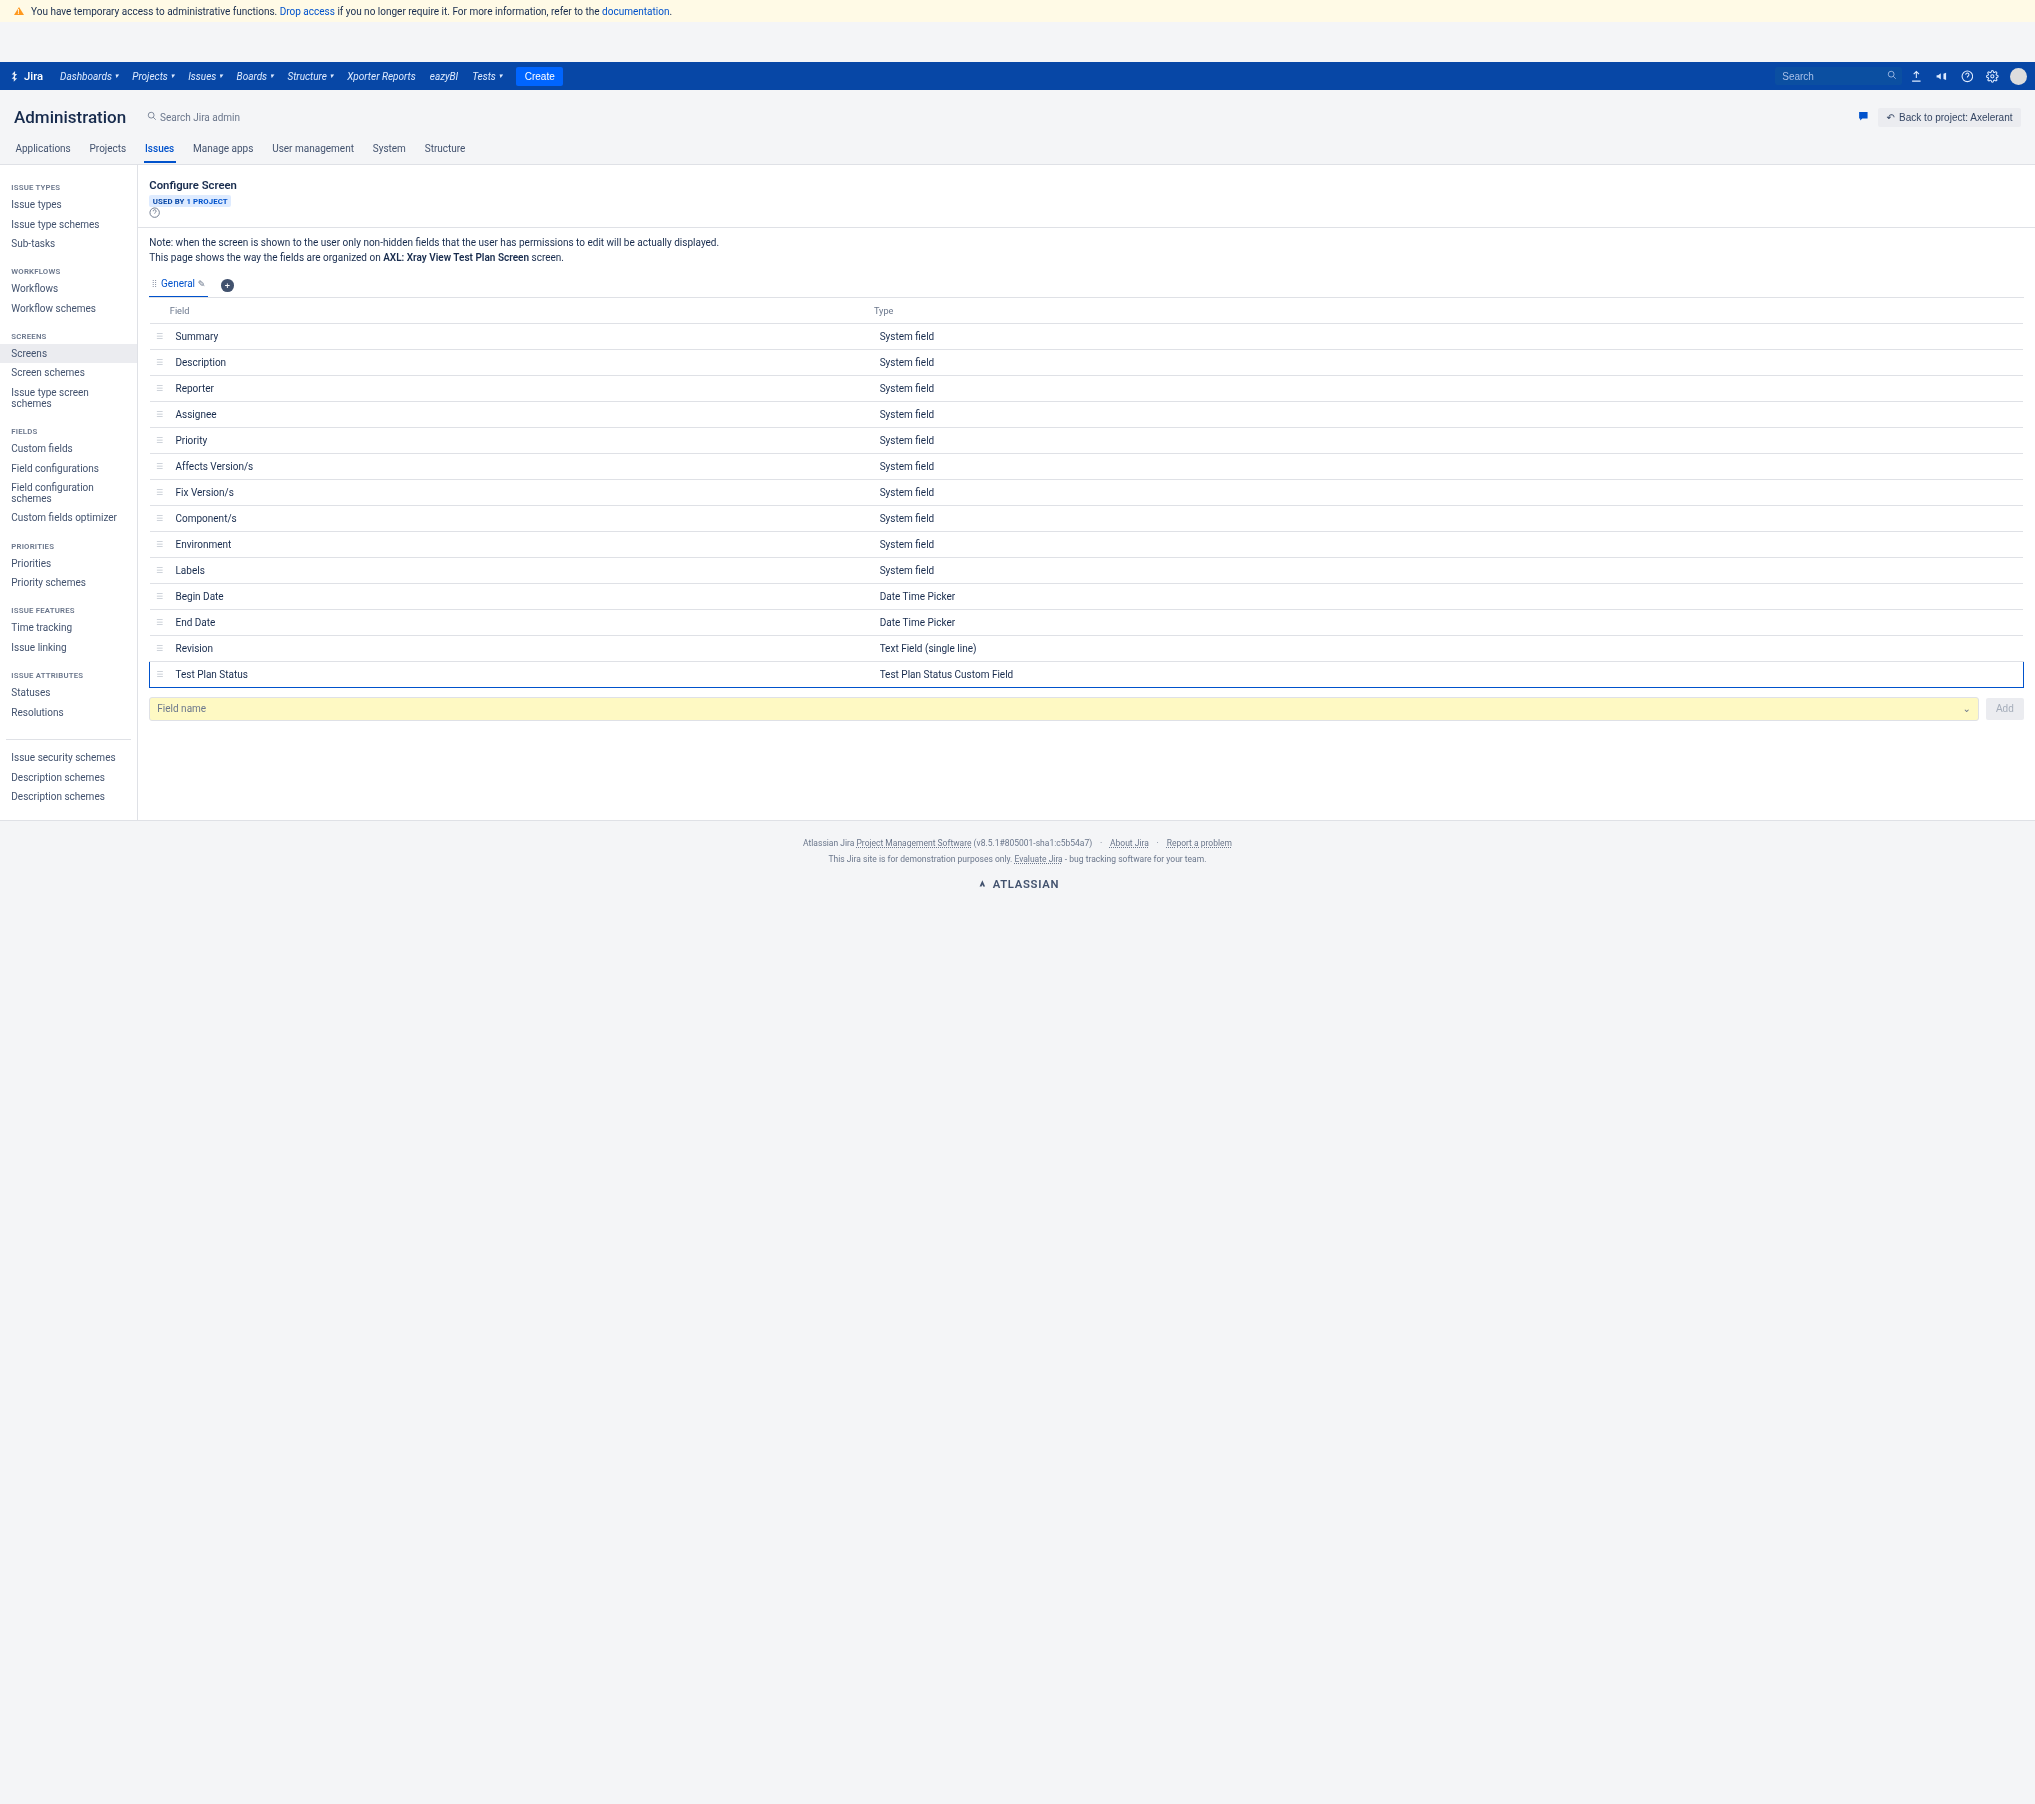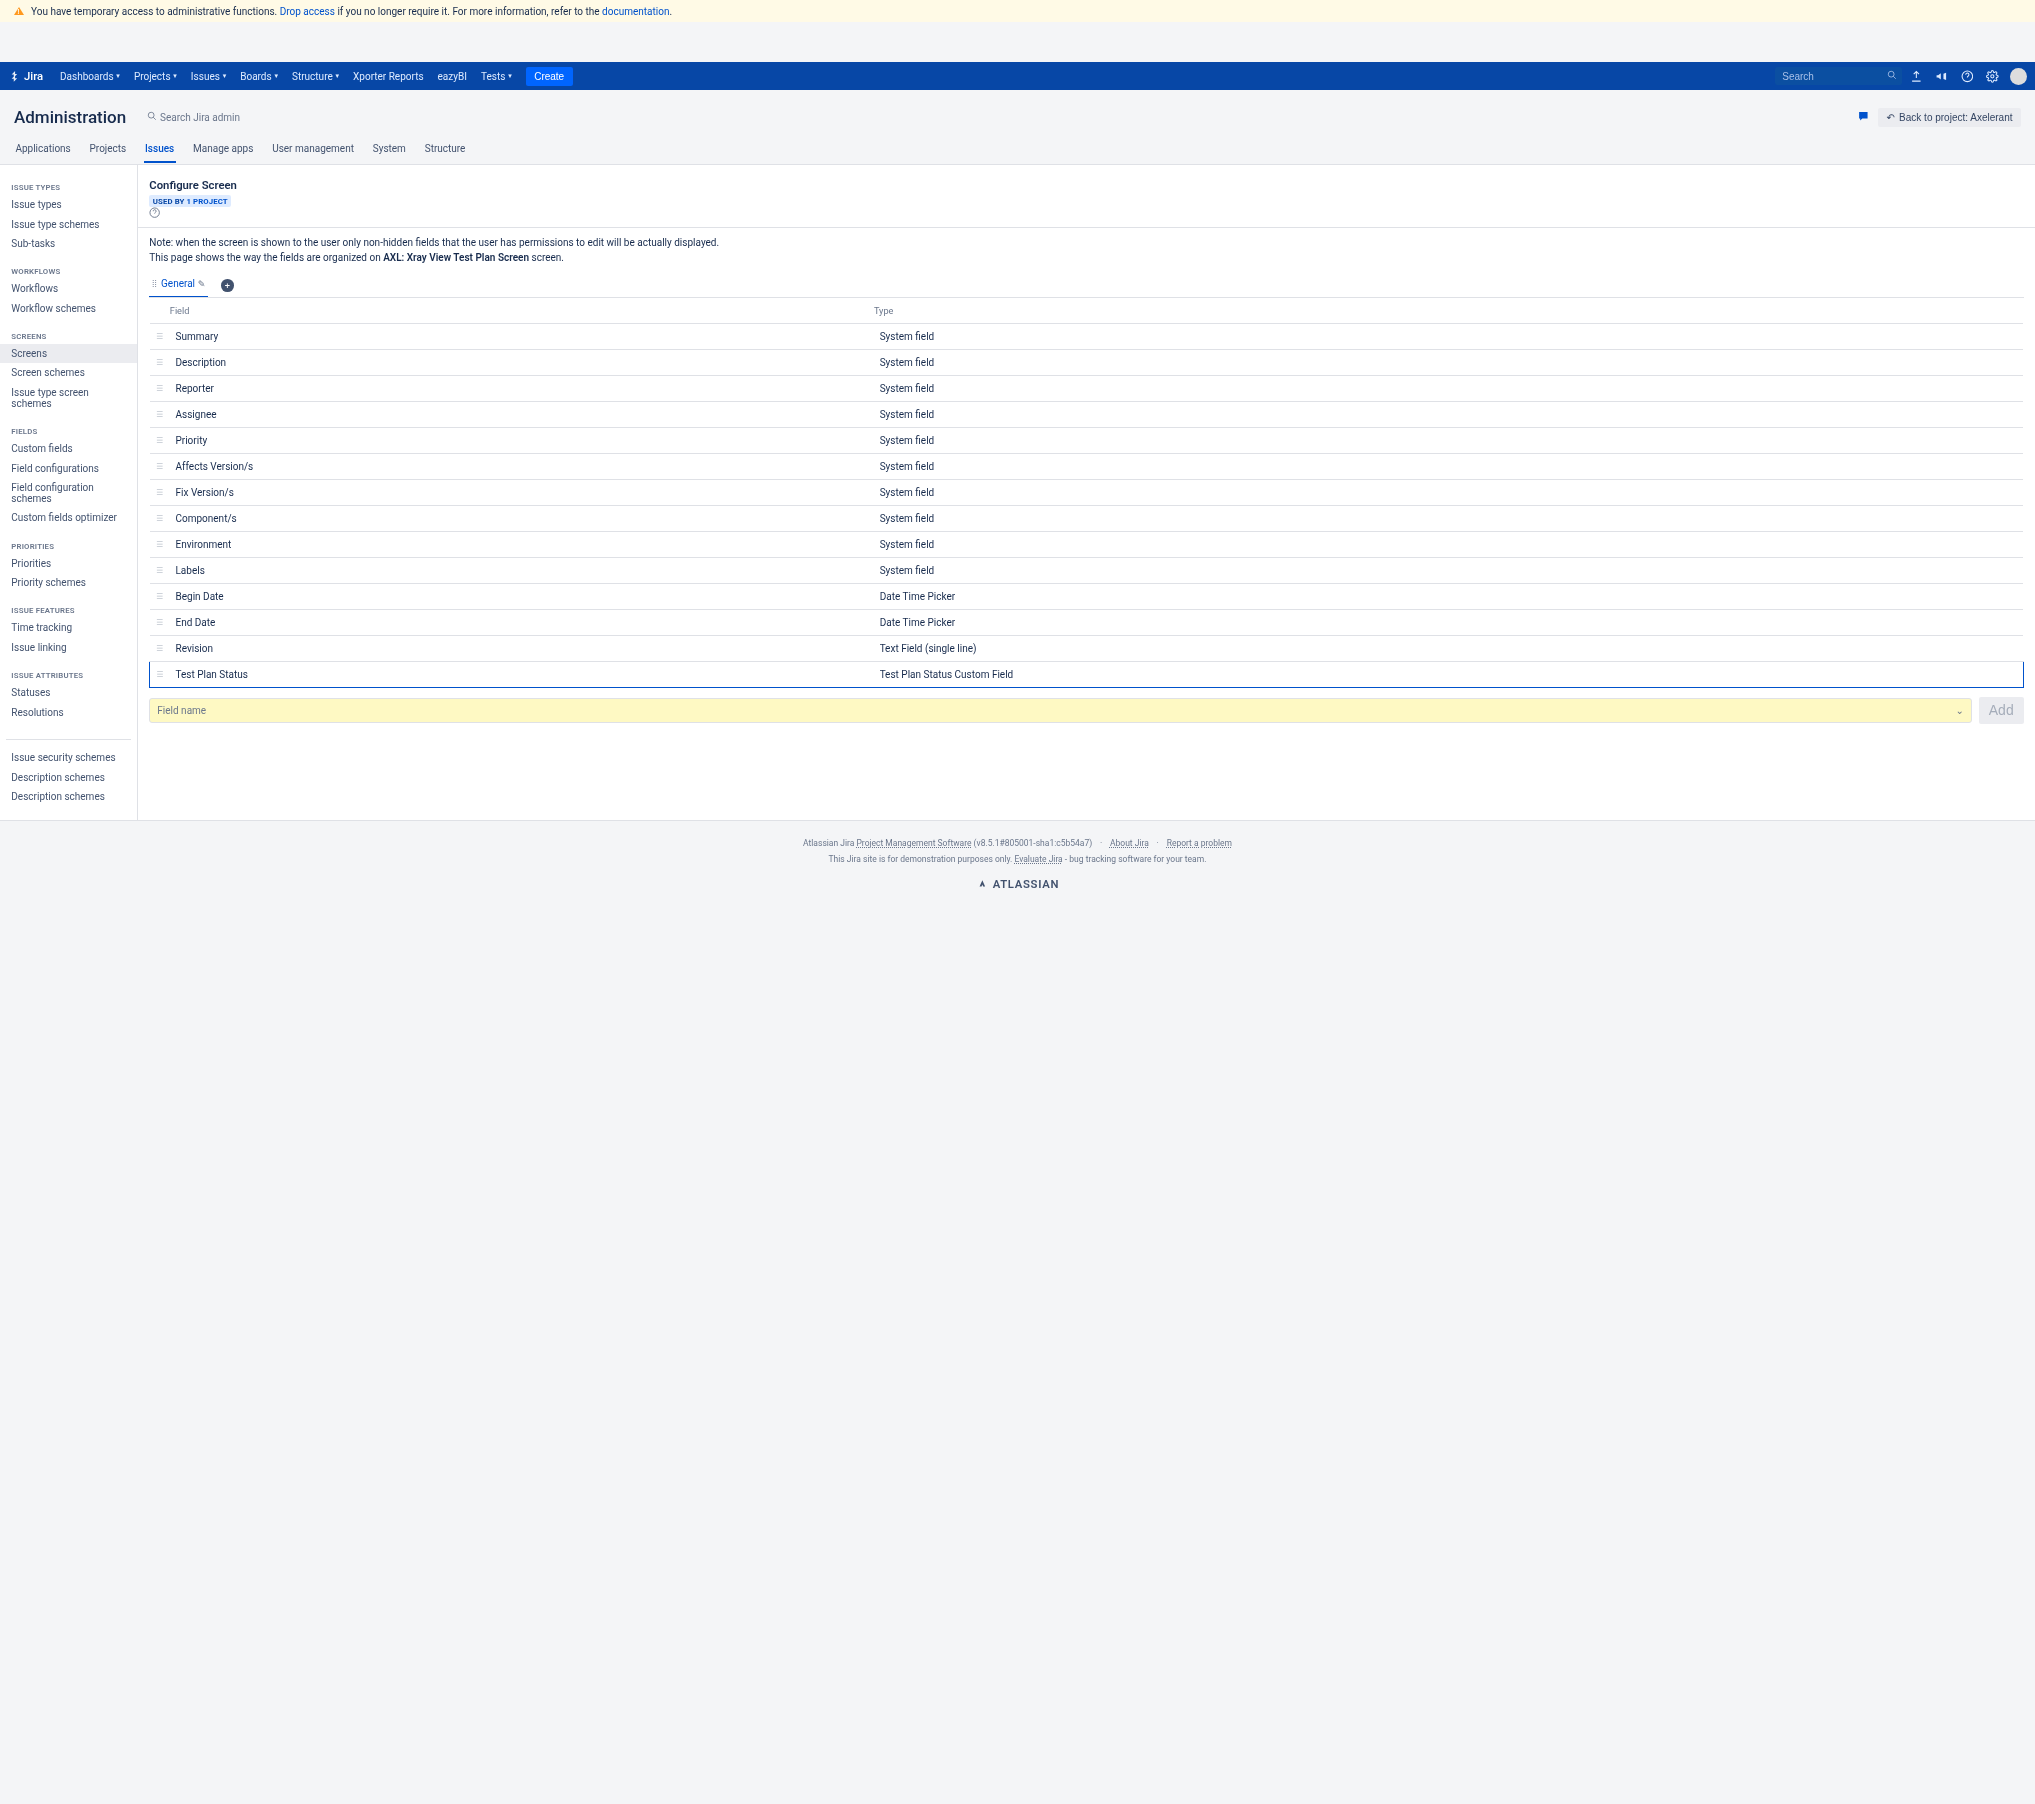--- a/index.html
+++ b/index.html
@@ -72,21 +72,21 @@
 .fields-table { width:100%; border-collapse:collapse; margin-top:0;}
 .fields-table th { text-align:left; font-weight:400; color:#6B778C; font-size:9.2px; padding:7px 5.7px 7px 0; border-bottom:0.7px solid #dfe1e6;}
 .fields-table td { padding:7px 5.7px; border-bottom:0.7px solid #dfe1e6; color:#172B4D; font-size:10px;}
 .fields-table .handle { color:#c1c7d0; width:20px; text-align:center; cursor:grab; font-size:7.8px;}
 .fields-table tr.highlighted td { border-top:0.7px solid #0052CC; border-bottom:0.7px solid #0052CC; position:relative;}
 .fields-table tr.highlighted td:first-child { border-left:0.7px solid #0052CC;}
 .fields-table tr.highlighted td:last-child { border-right:0.7px solid #0052CC;}
 
 .add-row { display:flex; gap:7px; margin-top:8.5px; align-items:center;}
 .add-row .field-select { flex:1; background:#fef9c3; border:0.7px solid #dfe1e6; border-radius:3px; padding:5.7px 7px; font-size:10px; color:#6B778C; display:flex; justify-content:space-between; align-items:center; cursor:pointer;}
-.add-row .add-btn { background:#ebecf0; border:none; color:#a5adba; padding:5.7px 10px; border-radius:2.1px; font-size:14px; cursor:not-allowed;}
+.add-row .add-btn { background:#ebecf0; border:none; color:#a5adba; padding:5.7px 10px; border-radius:2.1px; font-size:10px; cursor:not-allowed;}
 
 
 .footer { text-align:center; padding: 17px 14px 21px 14px; color:#6B778C; font-size:8.5px; border-top:0.7px solid #dfe1e6;}
 .footer a { color:#6B778C; text-decoration:underline dotted; }
 .footer .dot { margin: 0 5.7px;}
 .footer .atl-logo { margin-top:12.7px; font-size:11.3px; font-weight:600; color:#42526E; letter-spacing:0.7px; display:flex; align-items:center; justify-content:center;}
 .footer .atl-logo .tri { margin-right:4.2px;}
 </style>
 </head>
 <body>
@@ -101,21 +101,21 @@
   </span>
 </div>
 
 <div class="topnav">
   <div class="logo">
     <svg width="12.7" height="12.7" viewBox="0 0 24 24">
         <path fill="#fff" d="M11.5 2L5 8.5h4V14l6.5-6.5h-4V2zM11.5 10L5 16.5h4V22l6.5-6.5h-4V10z" opacity="0.9"></path>
       </svg>
     <span>Jira</span>
   </div>
-  <div id="topnav-items" style="display: flex; height: 100%;">
+  <div id="topnav-items" style="display: flex; height: 100%; font-style: italic;">
       <div class="navitem">Dashboards<span class="chev">▾</span></div>
       <div class="navitem">Projects<span class="chev">▾</span></div>
       <div class="navitem">Issues<span class="chev">▾</span></div>
       <div class="navitem">Boards<span class="chev">▾</span></div>
       <div class="navitem">Structure<span class="chev">▾</span></div>
       <div class="navitem">Xporter Reports</div>
       <div class="navitem">eazyBI</div>
       <div class="navitem">Tests<span class="chev">▾</span></div>
     </div>
   <button class="create-btn">Create</button>

